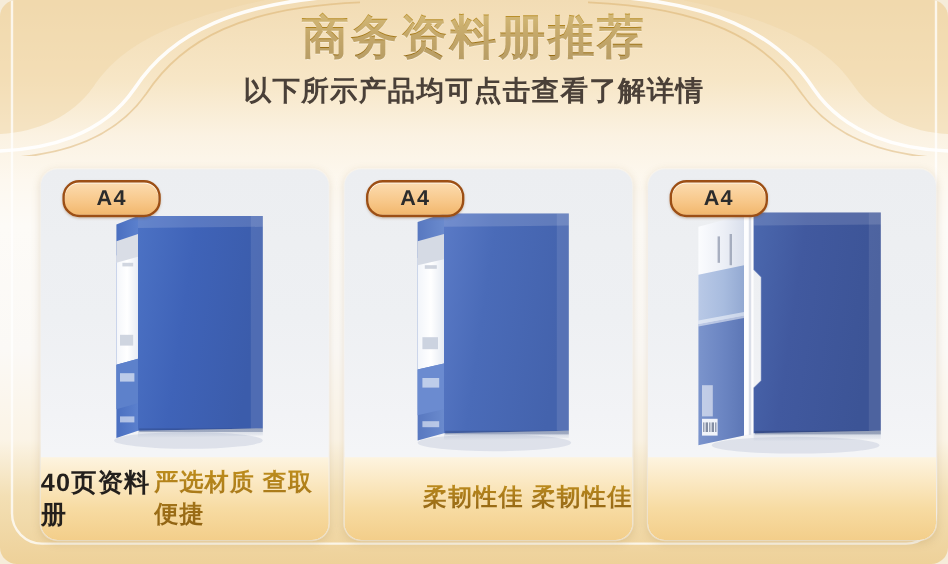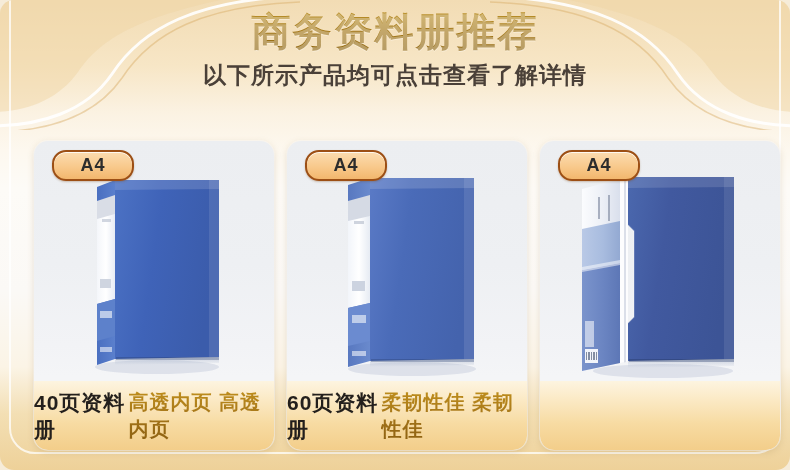--- a/index.html
+++ b/index.html
@@ -168,21 +168,21 @@
           <path d="M46,9 L150,9 L150,18 L46,19 Z" fill="rgba(255,255,255,0.14)"></path>
           <path d="M140,9 L150,9 L150,186 L140,187 Z" fill="rgba(255,255,255,0.10)"></path>
           <rect x="47" y="186" width="103" height="3" fill="rgba(40,60,110,0.35)"></rect>
           <path d="M46,188 L150,186 L150,192 L46,194 Z" fill="url(#c1shadow)"></path>
           <rect x="31" y="176" width="12" height="5" fill="rgba(255,255,255,0.55)"></rect>
           <rect x="33" y="48" width="9" height="3" fill="#c6ccd8" opacity="0.8"></rect>
         </svg>
       </div>
       <div class="caption">
         <div class="cap-main">40页资料册</div>
-        <div class="cap-sub">高透内页 高透内页</div>
+        <div class="cap-sub">严选材质 查取便捷</div>
       </div>
     </div>
 
     <div class="card">
       <div class="badge">
         <span>A4</span>
       </div>
       <div class="shot">
         <svg width="170" height="212" viewBox="0 0 170 212">
           <defs>
@@ -215,21 +215,20 @@
           <path d="M48,7 L152,7 L152,188 L48,190 Z" fill="url(#c2cover)"></path>
           <path d="M48,7 L152,7 L152,17 L48,18 Z" fill="rgba(255,255,255,0.15)"></path>
           <path d="M142,7 L152,7 L152,188 L142,189 Z" fill="rgba(255,255,255,0.10)"></path>
           <rect x="49" y="188" width="103" height="3" fill="rgba(40,60,110,0.35)"></rect>
           <path d="M48,190 L152,188 L152,194 L48,196 Z" fill="url(#c2shadow)"></path>
           <rect x="30" y="180" width="14" height="5" fill="rgba(255,255,255,0.55)"></rect>
           <rect x="32" y="50" width="10" height="3" fill="#c3c9d6" opacity="0.8"></rect>
         </svg>
       </div>
       <div class="caption">
-        <div class="cap-main">60页资料册</div>
         <div class="cap-sub">柔韧性佳 柔韧性佳</div>
       </div>
     </div>
 
     <div class="card">
       <div class="badge">
         <span>A4</span>
       </div>
       <div class="shot">
         <svg width="185" height="212" viewBox="0 0 185 212">

